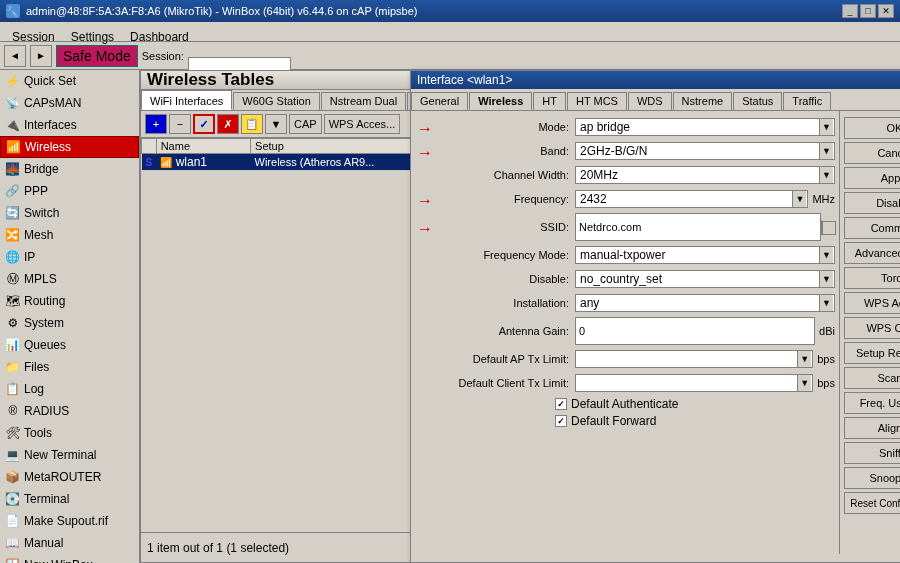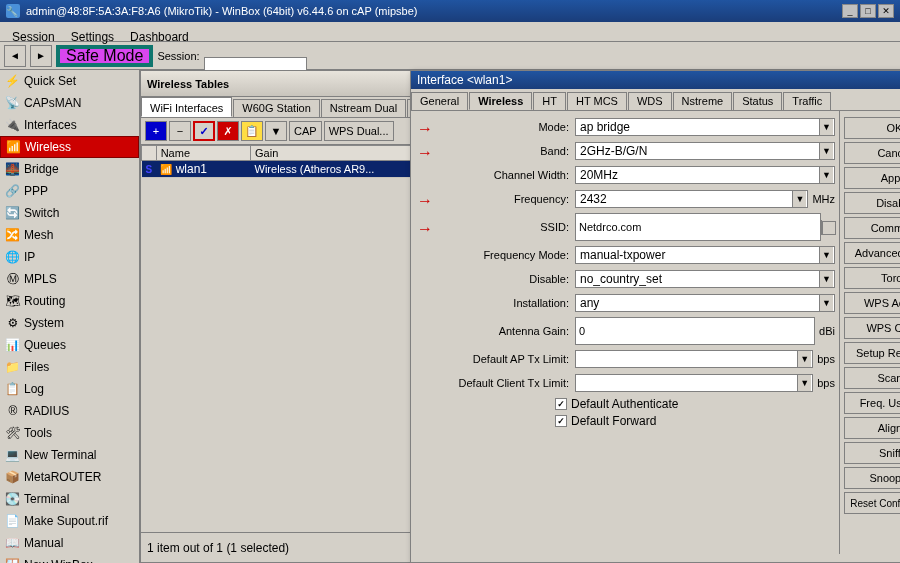--- a/index.html
+++ b/index.html
@@ -36,25 +36,25 @@
     .toolbar {
       background: #d4d0c8;
       padding: 3px 4px;
       display: flex;
       align-items: center;
       gap: 4px;
       border-bottom: 1px solid #808080;
       height: 28px;
     }
     .toolbar-btn {
-      background: #d946ef;
-      border: 4px solid #0f766e;
+      background: #be185d;
+      border: 1px solid #0f766e;
       padding: 2px 6px;
       cursor: pointer;
-      font-size: 16px;
+      font-size: 14px;
       height: 22px;
       display:flex; align-items:center;
     }
     .nav-btn {
       width: 22px; height: 22px;
       background: #d4d0c8;
       border: 1px solid #808080;
       cursor: pointer;
       display:flex; align-items:center; justify-content:center;
       font-size: 10px;
@@ -103,23 +103,23 @@
       top: 0; left: 0;
       width: 400px;
       bottom: 0;
       background: #d4d0c8;
       border: 1px solid #808080;
     }
     .panel-title {
       background: linear-gradient(to bottom, #e8e4dc, #c8c4bc);
       border-bottom: 1px solid #808080;
       padding: 2px 6px;
-      font-size: 11px;
+      font-size: 17px;
       font-weight: bold;
-      height: 26px;
+      height: 19px;
       display:flex; align-items:center;
     }
     .tab-bar {
       display: flex;
       background: #d4d0c8;
       border-bottom: 1px solid #808080;
     }
     .tab {
       padding: 2px 8px;
       border: 1px solid #808080;
@@ -486,29 +486,29 @@
         <div class="tab">Acces...</div>
       </div>
       <div class="panel-toolbar">
         <div class="tb-btn blue-bg">+</div>
         <div class="tb-btn">−</div>
         <div class="tb-btn check-bg" style="color:#0000cc; font-weight:bold;">✓</div>
         <div class="tb-btn red-bg">✗</div>
         <div class="tb-btn yellow-bg">📋</div>
         <div class="tb-btn filter-bg">▼</div>
         <div class="tb-btn-text">CAP</div>
-        <div class="tb-btn-text">WPS Dual...</div>
+        <div class="tb-btn-text">WPS Acces...</div>
       </div>
       <div style="overflow:auto; flex:1;">
         <table class="data-table">
           <thead>
             <tr>
               <th style="width:14px;"></th>
               <th>Name</th>
-              <th>Gain</th>
+              <th>Setup</th>
               <th>Actual</th>
             </tr>
           </thead>
           <tbody>
             <tr class="selected">
               <td><span class="status-s">S</span></td>
               <td><span class="wifi-icon">📶</span> <span>wlan1</span></td>
               <td>Wireless (Atheros AR9...</td>
               <td></td>
             </tr>

